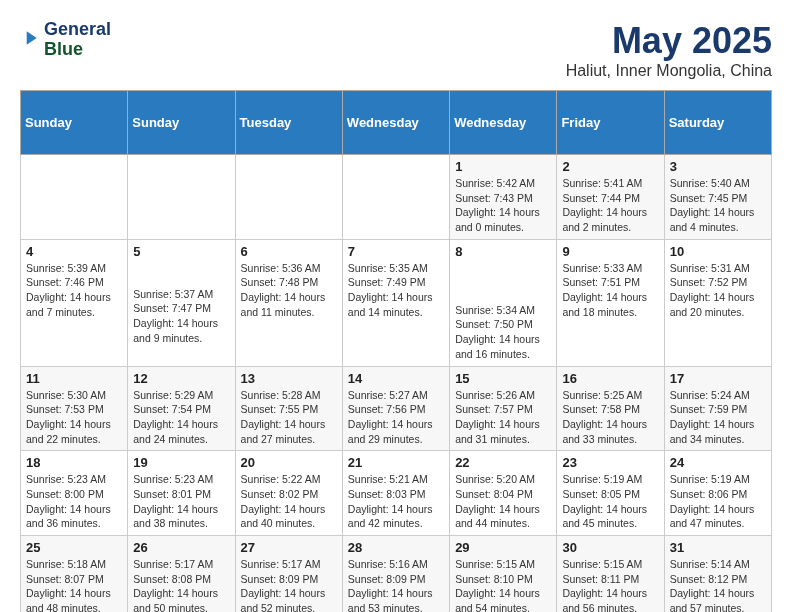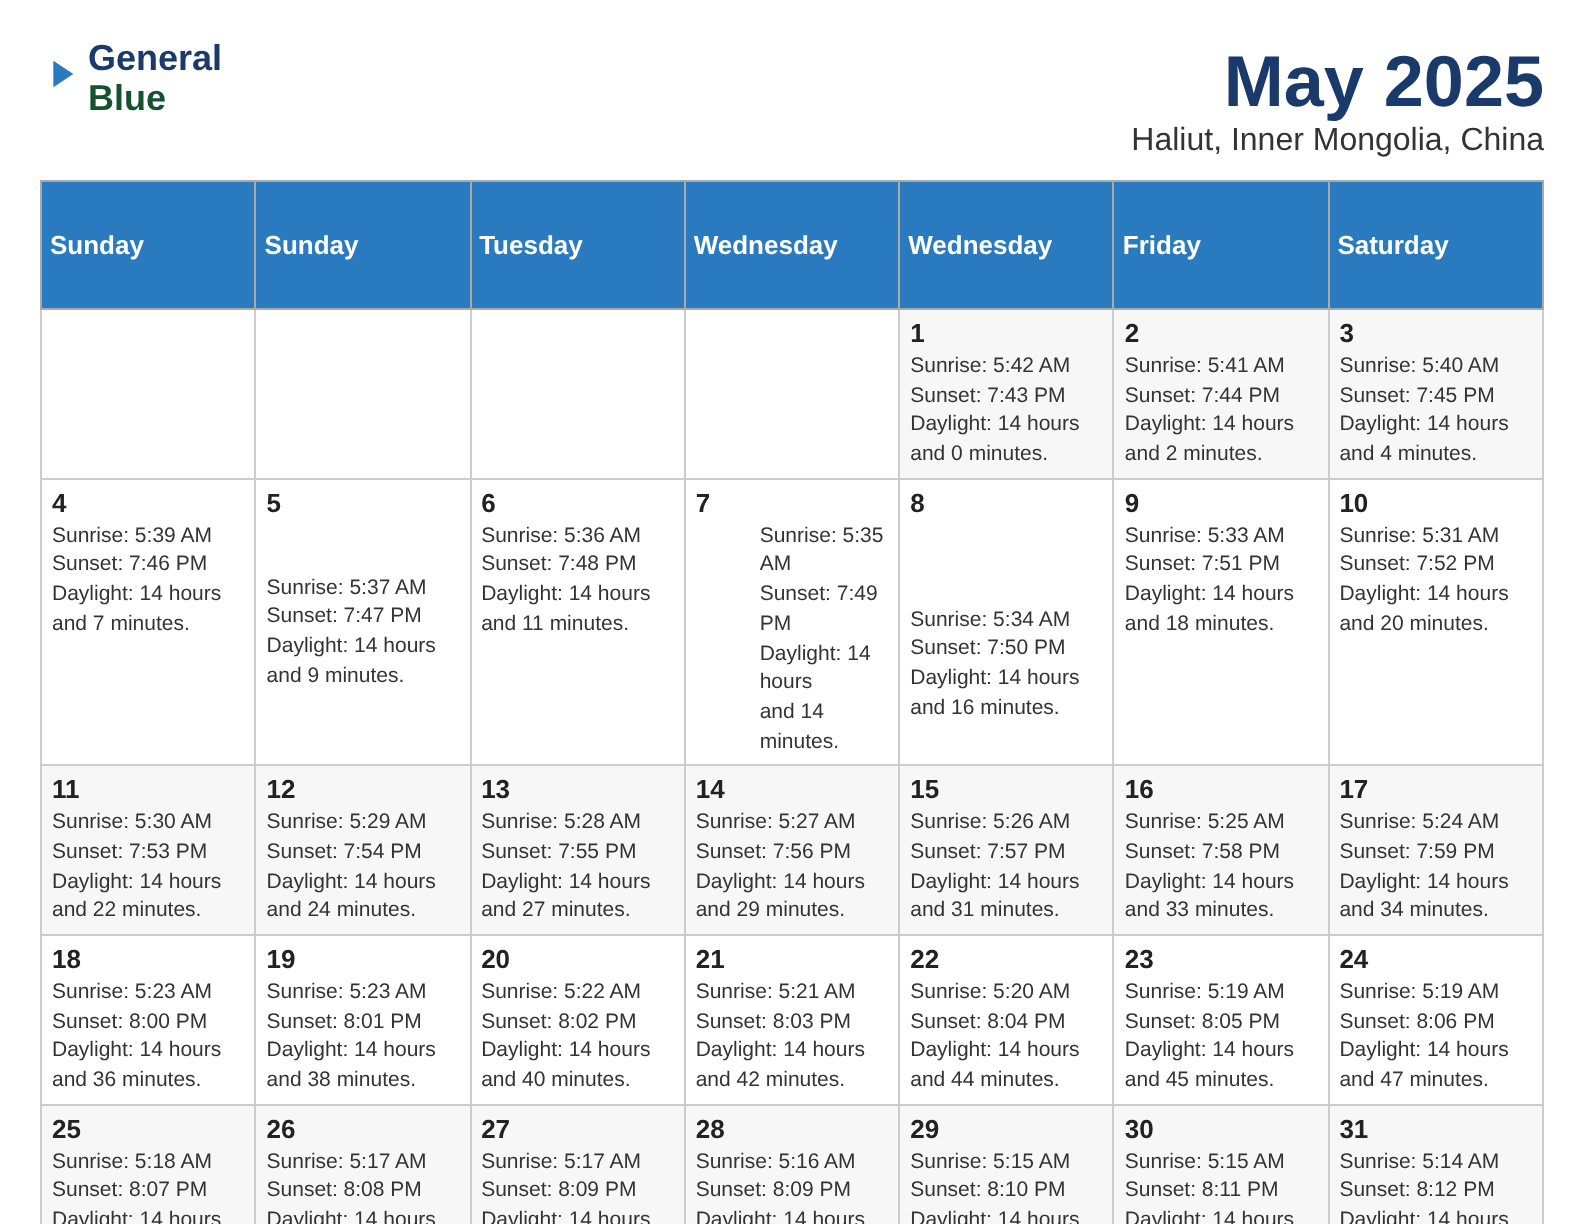--- a/index.html
+++ b/index.html
@@ -164,21 +164,21 @@
         </td>
         <td>
           <span class="day-num">6</span>
           <div class="day-detail" style="white-space: pre-line;">Sunrise: 5:36 AM
 Sunset: 7:48 PM
 Daylight: 14 hours
 and 11 minutes.</div>
         </td>
         <td>
           <span class="day-num">7</span>
-          <div class="day-detail" style="white-space: pre-line; margin-left: 32px;">Sunrise: 5:35 AM
+          <div class="day-detail" style="white-space: pre-line;">Sunrise: 5:35 AM
 Sunset: 7:49 PM
 Daylight: 14 hours
 and 14 minutes.</div>
         </td>
         <td>
           <span class="day-num">8</span>
           <div class="day-detail" style="white-space: pre-line; margin-top: 44px;">Sunrise: 5:34 AM
 Sunset: 7:50 PM
 Daylight: 14 hours
 and 16 minutes.</div>

